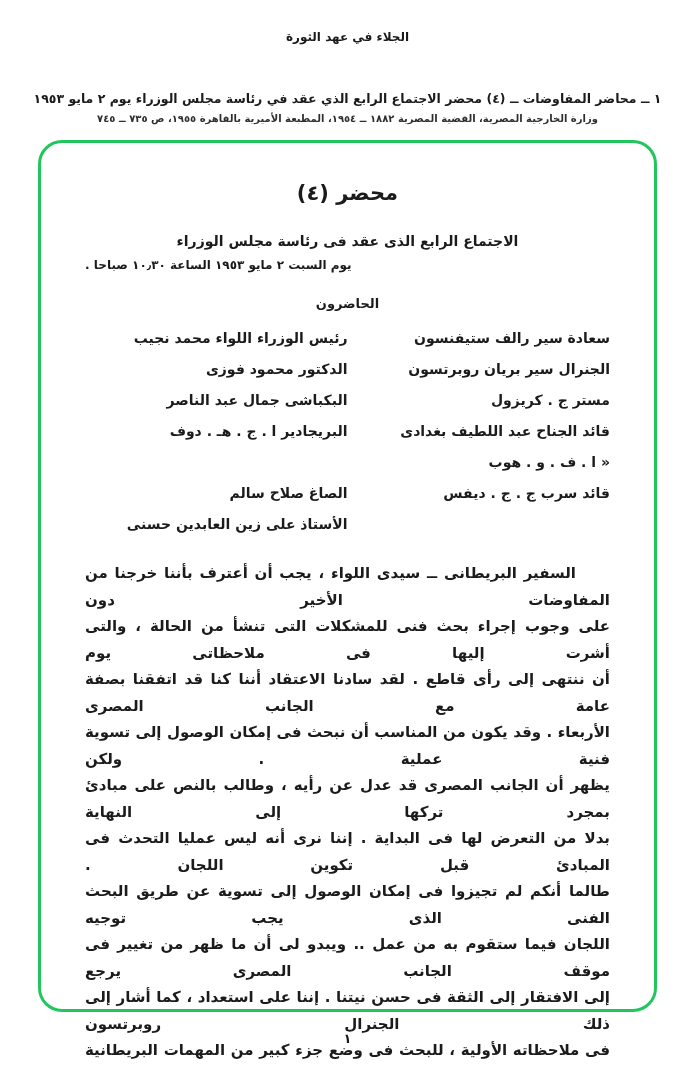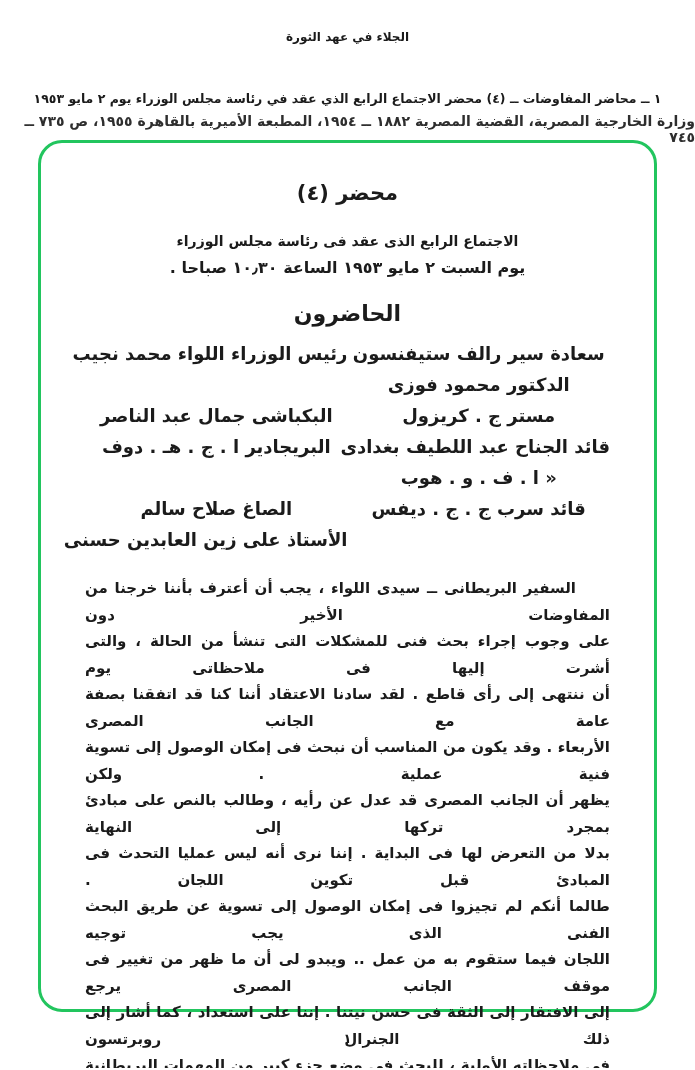--- a/index.html
+++ b/index.html
@@ -11,50 +11,50 @@
     margin: 0 auto;
     background: #ffffff;
     color: #1b1b1b;
     font-family: "DejaVu Sans", sans-serif;
     direction: rtl;
     overflow: hidden;
   }
   .header { text-align: center; padding-top: 30px; }
   .book-title { font-size: 12px; font-weight: bold; letter-spacing: 0.5px; margin-bottom: 12px; }
   .chapter-line { font-size: 12.5px; font-weight: bold; margin-bottom: 7px; margin-top: 47px; }
-  .source-line { font-size: 14px; font-weight: 600; color: #2e2e2e; text-align: right; }
+  .source-line { font-size: 10px; font-weight: 600; color: #2e2e2e; }
   .frame {
     position: absolute;
     top: 140px;
     left: 38px;
     right: 38px;
     height: 872px;
     border: 3px solid #22c55e;
     border-radius: 24px;
     padding: 32px 44px 0 44px;
     background: #ffffff;
   }
   .doc-title {
     text-align: center;
     font-size: 21px;
     font-weight: bold;
     direction: ltr; 
     margin-top: 6px;
   }
   .doc-subtitle { text-align: center; font-size: 14px; font-weight: 600; margin-top: 28px; }
-  .doc-date { text-align: center; font-size: 16px; font-weight: 600; margin-top: 9px; }
-  .att-heading { text-align: center; font-size: 22px; font-weight: bold; margin-top: 24px; margin-bottom: 12px; }
+  .doc-date { text-align: left; font-size: 12px; font-weight: 600; margin-top: 9px; }
+  .att-heading { text-align: center; font-size: 13px; font-weight: bold; margin-top: 24px; margin-bottom: 12px; }
   .att-table { width: 100%; }
   .att-row { display: flex; }
   .att-cell {
     width: 50%;
-    font-size: 18px;
+    font-size: 14px;
     font-weight: 600;
     line-height: 31px;
-    text-align: center; 
+    text-align: right; 
     white-space: nowrap;
   }
   .body-text { margin-top: 20px; }
   .body-line {
     font-size: 15px;
     font-weight: 600;
     line-height: 26.5px;
     text-align: justify;
     text-align-last: justify;
   }
@@ -87,20 +87,21 @@
     <div class="doc-date">يوم السبت ٢ مايو ١٩٥٣ الساعة ١٠٫٣٠ صباحا .</div>
 
     <div class="att-heading">الحاضرون</div>
 
     <div class="att-table">
       <div class="att-row">
         <div class="att-cell">سعادة سير رالف ستيفنسون</div>
         <div class="att-cell">رئيس الوزراء اللواء محمد نجيب</div>
       </div>
       <div class="att-row">
+        <div class="att-cell">الجنرال سير بريان روبرتسون</div>
         <div class="att-cell">الدكتور محمود فوزى</div>
       </div>
       <div class="att-row">
         <div class="att-cell">مستر ج . كريزول</div>
         <div class="att-cell">البكباشى جمال عبد الناصر</div>
       </div>
       <div class="att-row">
         <div class="att-cell">قائد الجناح عبد اللطيف بغدادى</div>
         <div class="att-cell">البريجادير ا . ج . هـ . دوف</div>
       </div>

